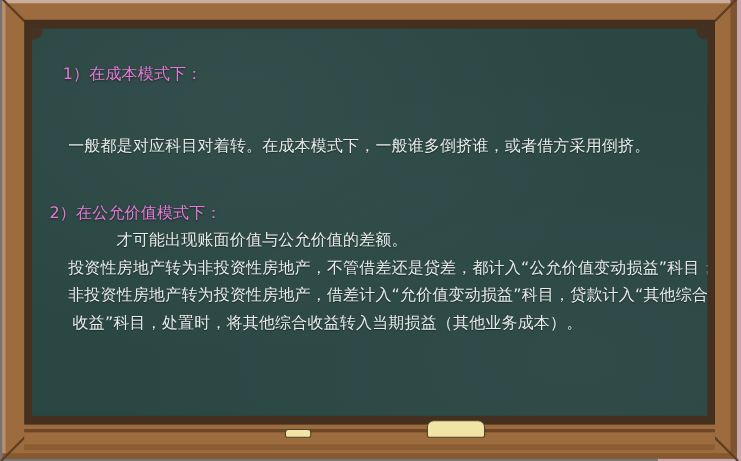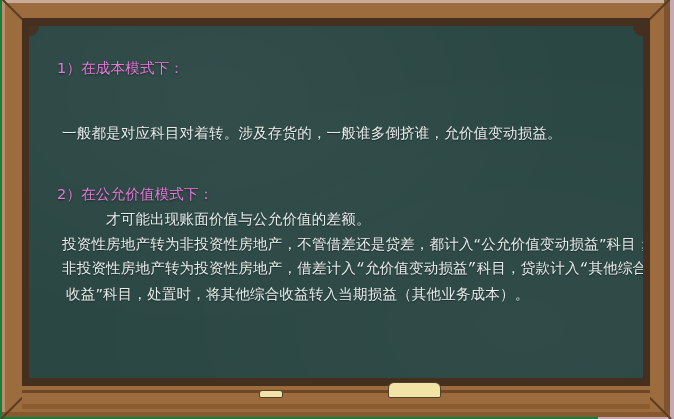--- a/index.html
+++ b/index.html
@@ -12,21 +12,21 @@
     height: 419px;
     overflow: hidden;
     font-family: "DejaVu Sans", "Liberation Sans", sans-serif;
   }
 
   
   .stage {
     position: relative;
     width: 598px;
     height: 419px;
-    background: #15803d;
+    background: #737373;
   }
 
   
   .board-frame {
     position: absolute;
     left: 2px;
     top: 0px;
     width: 668px;
     height: 417px;
     background: #9c6b3e;
@@ -172,24 +172,24 @@
   .heading {
     color: #e878d8;
     font-size: 14.5px;
     text-shadow: 0 1px 2px rgba(0,0,0,0.5);
   }
 
   
   .h1    { left: 28px;  top: 35px; }
   .b1a   { left: 33px;  top: 68px; }
   .b1b   { left: 33px;  top: 100px; }
-  .h2    { left: 28px;  top: 161px; }
+  .h2    { left: 16px;  top: 161px; }
   .b2a   { left: 37px;  top: 186px; margin-left: 40px; }
   .b2b   { left: 33px;  top: 211px; }
-  .b2c   { left: 33px;  top: 236px; font-family: Liberation Mono, monospace; }
+  .b2c   { left: 33px;  top: 236px; }
   .b2d   { left: 37px;  top: 261px; text-align: right; }
 </style>
 </head>
 <body>
 
 <div class="stage">
 
   <div class="board-frame">
     <div class="frame-hl-top"></div>
     <div class="frame-hl-left"></div>
@@ -205,21 +205,21 @@
 
     <div class="board">
       <div class="corner tl"></div>
       <div class="corner tr"></div>
 
       <div class="content">
 
         <div class="line heading h1">1）在成本模式下：</div>
 
 
-        <div class="line b1b">一般都是对应科目对着转。涉及存货的，一般谁多倒挤谁，允价值变动损益。</div>
+        <div class="line b1b">一般都是对应科目对着转。在成本模式下，一般谁多倒挤谁，或者借方采用倒挤。</div>
 
         <div class="line heading h2">2）在公允价值模式下：</div>
 
         <div class="line b2a">才可能出现账面价值与公允价值的差额。</div>
 
         <div class="line b2b">投资性房地产转为非投资性房地产，不管借差还是贷差，都计入“公允价值变动损益”科目；</div>
 
         <div class="line b2c">非投资性房地产转为投资性房地产，借差计入“允价值变动损益”科目，贷款计入“其他综合</div>
 
         <div class="line b2d">收益”科目，处置时，将其他综合收益转入当期损益（其他业务成本）。</div>

